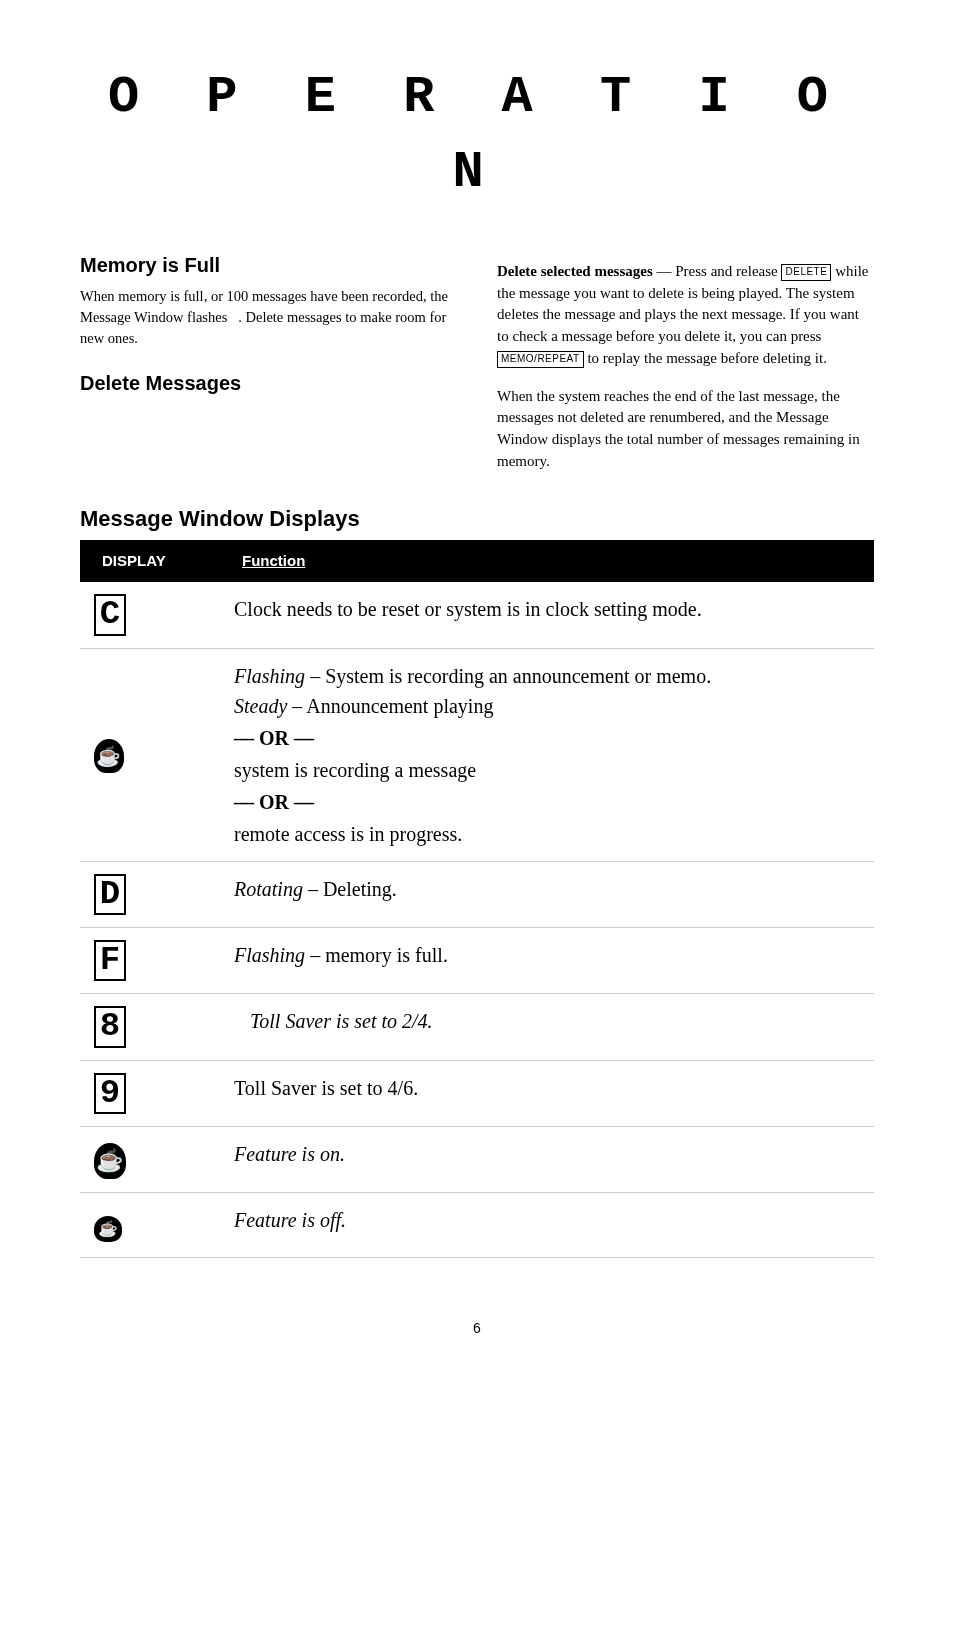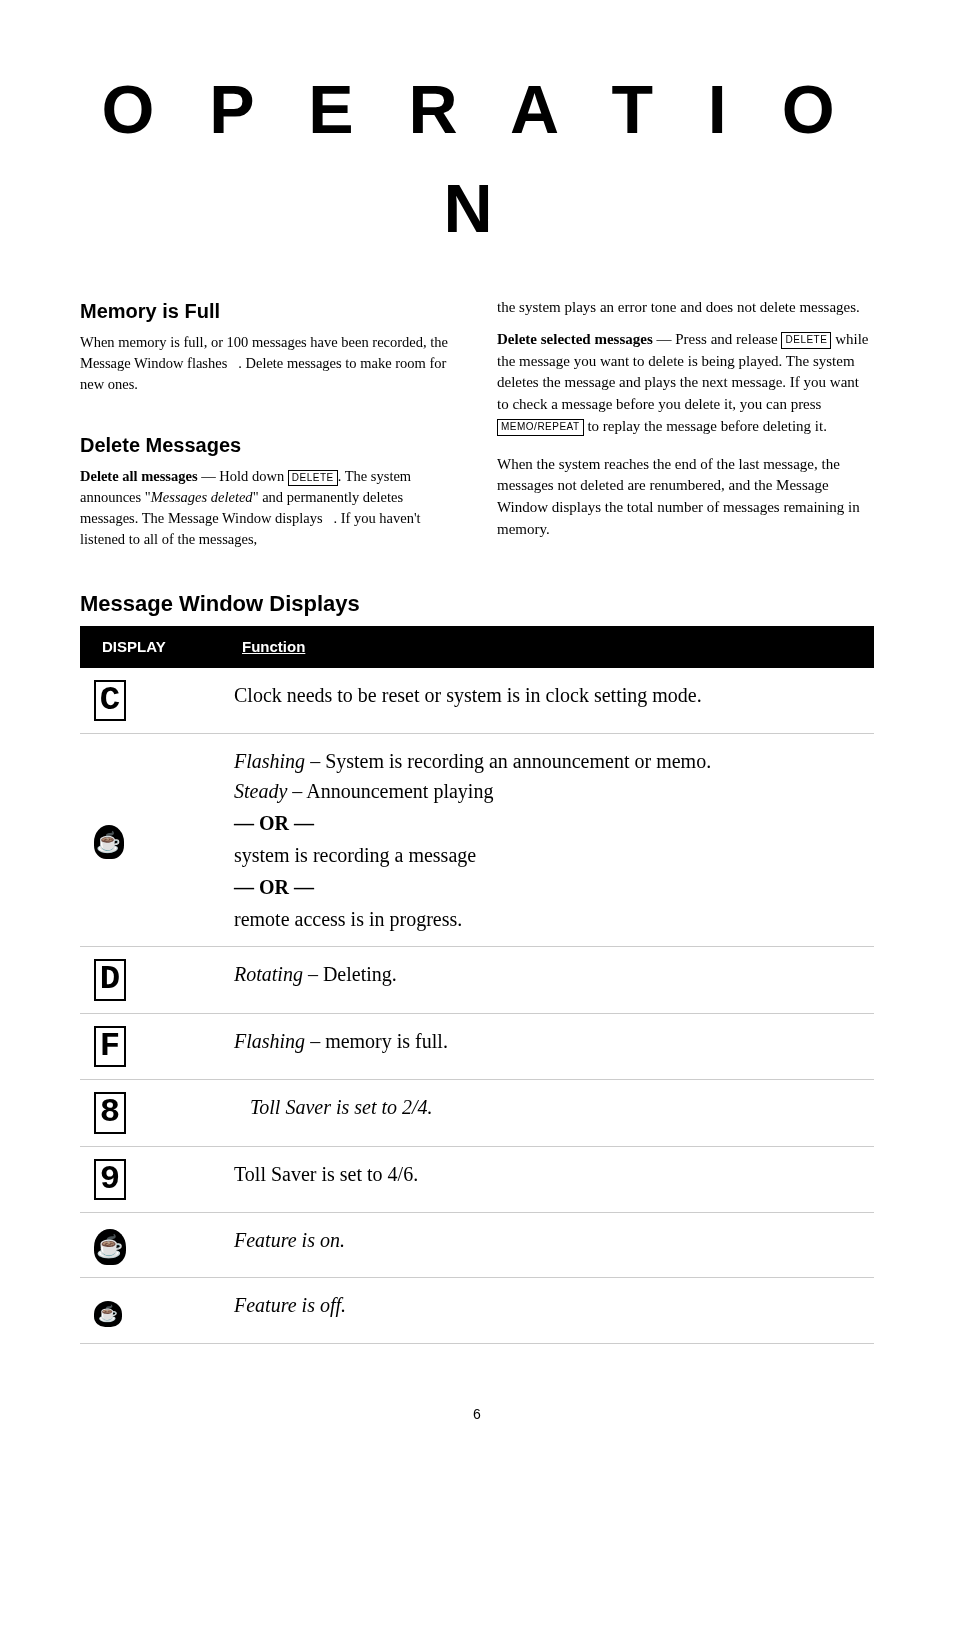--- a/index.html
+++ b/index.html
@@ -9,24 +9,24 @@
       color: #000;
       width: 954px;
       min-height: 1647px;
       padding: 60px 80px 80px 80px;
       font-size: 15px;
       line-height: 1.45;
     }
 
     .page-title {
       text-align: center;
-      font-size: 68px;
+      font-size: 52px;
       font-weight: bold;
       letter-spacing: 18px;
-      font-family: Liberation Sans, sans-serif;
+      font-family: Liberation Mono, monospace;
       margin-bottom: 40px;
     }
 
     .two-col {
       display: grid;
       grid-template-columns: 1fr 1fr;
       gap: 0 40px;
       margin-bottom: 30px;
     }
 
@@ -138,35 +138,31 @@
   </style>
 </head>
 <body>
 
 <h1 class="page-title">O P E R A T I O N</h1>
 
 <div class="two-col">
 
   <div>
 
-    <div class="section-body" style="margin-bottom: 36px;">
+    <div class="section-body" style="margin-bottom: 20px;">
       <div class="section-title">Memory is Full</div>
       <p>When memory is full, or 100 messages have been recorded, the Message Window flashes &nbsp;&nbsp;. Delete messages to make room for new ones.</p>
     </div>
 
     <div class="section-body">
       <div class="section-title">Delete Messages</div>
-      <p>
-        <strong>Delete all messages</strong> — Hold down <span class="key-badge">DELETE</span>. The system announces "<em>Messages deleted</em>" and permanently deletes messages. The Message Window displays &nbsp;&nbsp;. If you haven't listened to all of the messages,
-      </p>
     </div>
   </div>
 
   <div>
-    <p>the system plays an error tone and does not delete messages.</p>
     <p style="margin-top: 10px;">
       <strong>Delete selected messages</strong> — Press and release <span class="key-badge">DELETE</span> while the message you want to delete is being played. The system deletes the message and plays the next message.  If you want to check a message before you delete it, you can press <span class="key-badge">MEMO/REPEAT</span> to replay the message before deleting it.
     </p>
     <p style="margin-top: 16px; font-family: Liberation Serif, serif;">When the system reaches the end of the last message, the messages not deleted are renumbered, and the Message Window displays the total number of messages remaining in memory.</p>
   </div>
 </div>
 
 <div class="mwt-section">
   <div class="mwt-title">Message Window Displays</div>
 

